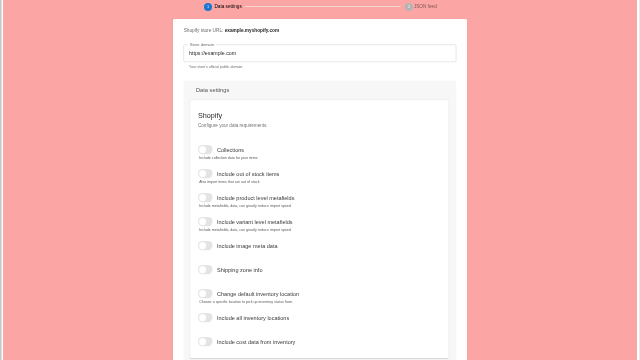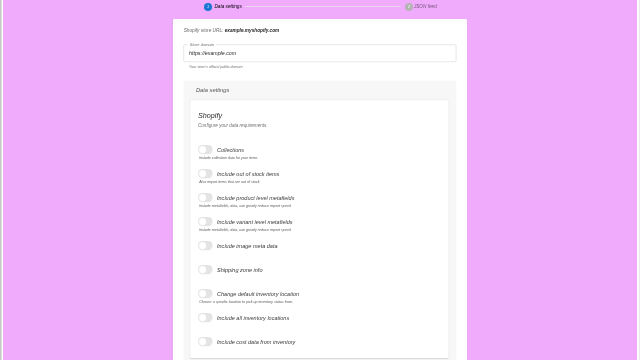--- a/index.html
+++ b/index.html
@@ -1,18 +1,18 @@
 <!DOCTYPE html>
 <html><head>
 <meta charset="utf-8">
 <style>
   html,body{margin:0;padding:0;}
   body{width:640px;height:360px;overflow:hidden;background:#fafafa;
        font-family:"Liberation Sans",sans-serif;-webkit-font-smoothing:antialiased;}
-  .page{position:relative;width:640px;height:360px;background:#f0abfc;overflow:hidden;font-style:italic;}
+  .page{position:relative;width:640px;height:360px;background:#fca5a5;overflow:hidden;}
   .scaler{position:absolute;left:0;top:0;width:1910px;height:1075px;
           transform:scale(0.335);transform-origin:0 0;
           font-family:"Liberation Sans",sans-serif;}
 
   
   .edge-left{position:absolute;left:0;top:0;width:3px;height:360px;
      background:linear-gradient(to right,#c0c2c4 0%,#c6c8ca 28%,#d2d4d5 40%,#ffffff 72%,#ffffff 100%);}
   .edge-right{position:absolute;right:0;top:0;width:3px;height:360px;
      background:linear-gradient(to right,#fdfdfd 0%,#ffffff 40%,#ffffff 55%,#dcdddf 100%);}
 

